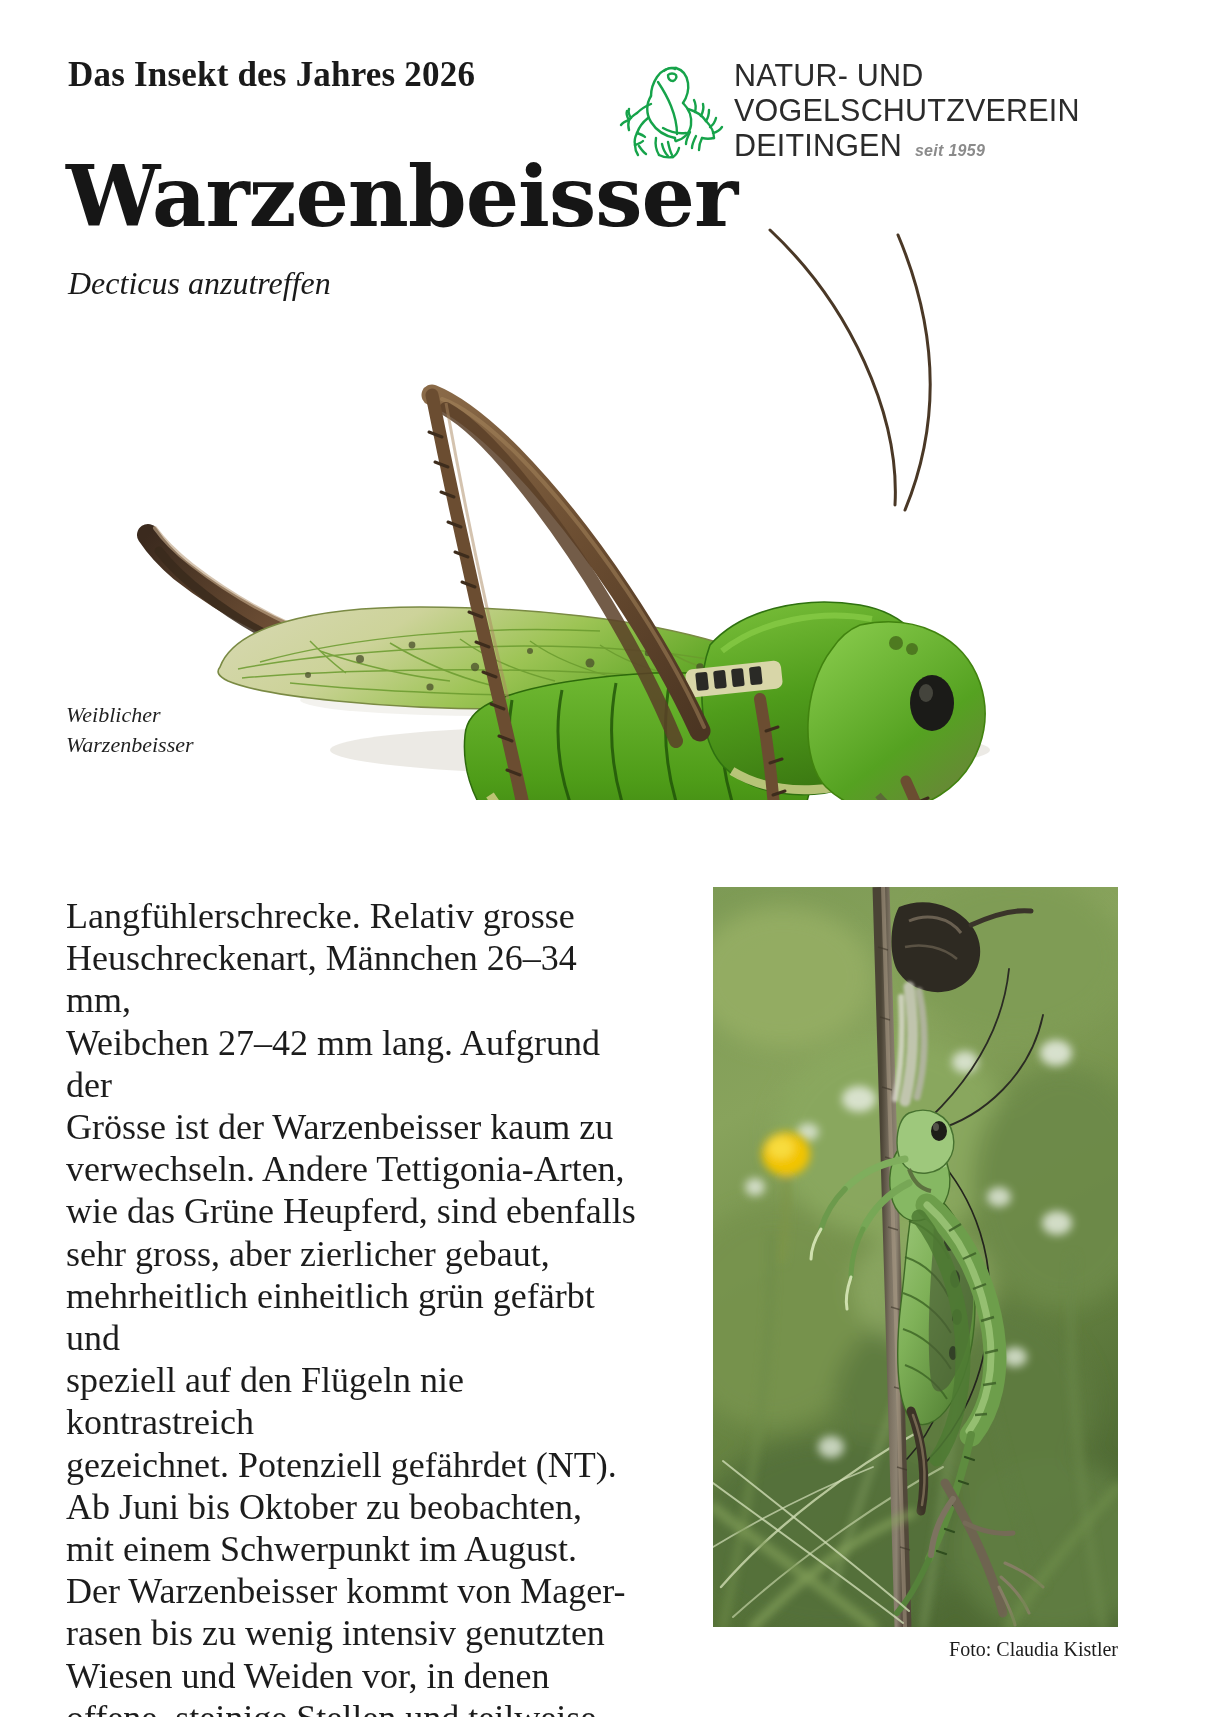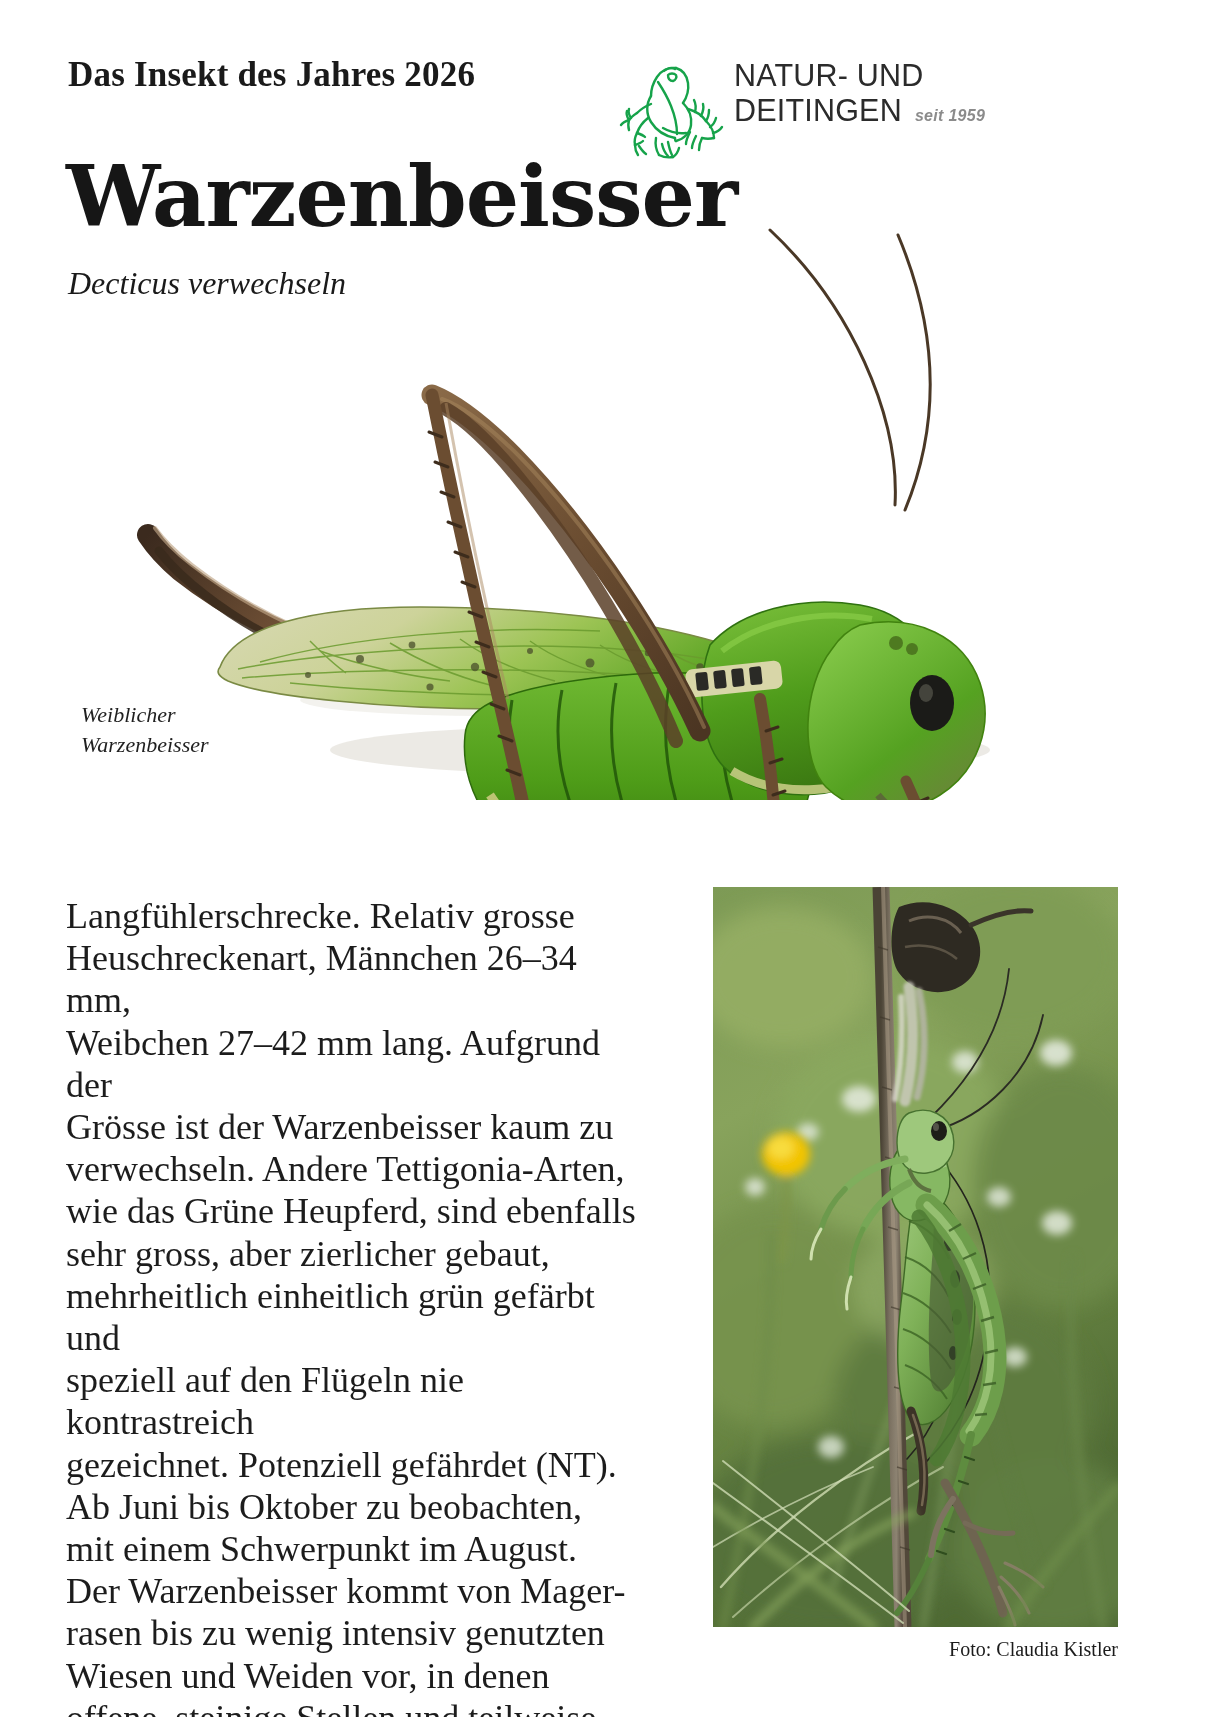--- a/index.html
+++ b/index.html
@@ -221,20 +221,21 @@
 
         <path d="M84 84 C82 88 81 92 81 96"></path>
         <path d="M78 82 C76 86 74 90 74 94"></path>
         <path d="M72 78 C70 82 68 86 68 90"></path>
 
         <path d="M45 74 C52 78 60 80 68 79"></path>
       </svg>
     </div>
     <div class="logo-text">
       <div>NATUR- UND</div>
+      <div>VOGELSCHUTZVEREIN</div>
       <div class="logo-line3">
         <span>DEITINGEN</span>
         <span class="logo-since">seit 1959</span>
       </div>
     </div>
   </div>
 
   <div class="hero-photo">
     <svg viewBox="0 0 1104 625" xmlns="http://www.w3.org/2000/svg">
       <defs>
@@ -414,23 +415,23 @@
         <circle cx="768" cy="754" r="7"></circle>
           <circle cx="708" cy="762" r="6"></circle>
         <circle cx="940" cy="756" r="7"></circle>
           <circle cx="880" cy="764" r="6"></circle>
       </g>
     </svg>
   </div>
 
   <div class="display-title">Warzenbeisser</div>
 
-  <div class="latin-name">Decticus verwechseln</div>
-
-  <div class="hero-caption" style="white-space: pre-line; margin-left: 15px;">Weiblicher
+  <div class="latin-name">Decticus anzutreffen</div>
+
+  <div class="hero-caption" style="white-space: pre-line;">Weiblicher
 Warzenbeisser</div>
 
   <div class="body-text">Langfühlerschrecke. Relativ grosse
 Heuschreckenart,  Männchen 26–34 mm,
 Weibchen 27–42 mm lang. Aufgrund der
 Grösse ist der Warzenbeisser kaum zu
 verwechseln. Andere Tettigonia-Arten,
 wie das Grüne Heupferd, sind ebenfalls
 sehr gross, aber zierlicher gebaut,
 mehrheitlich einheitlich grün gefärbt und

